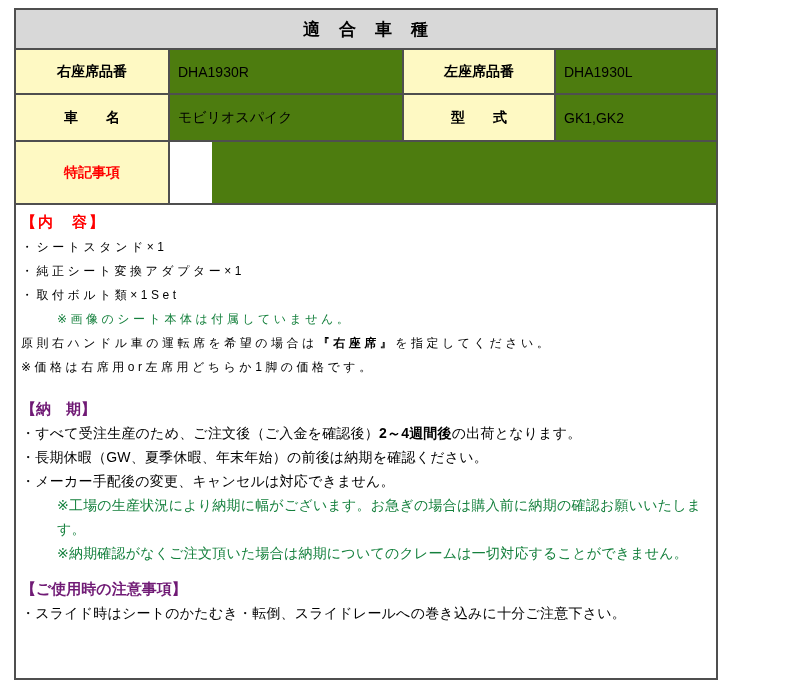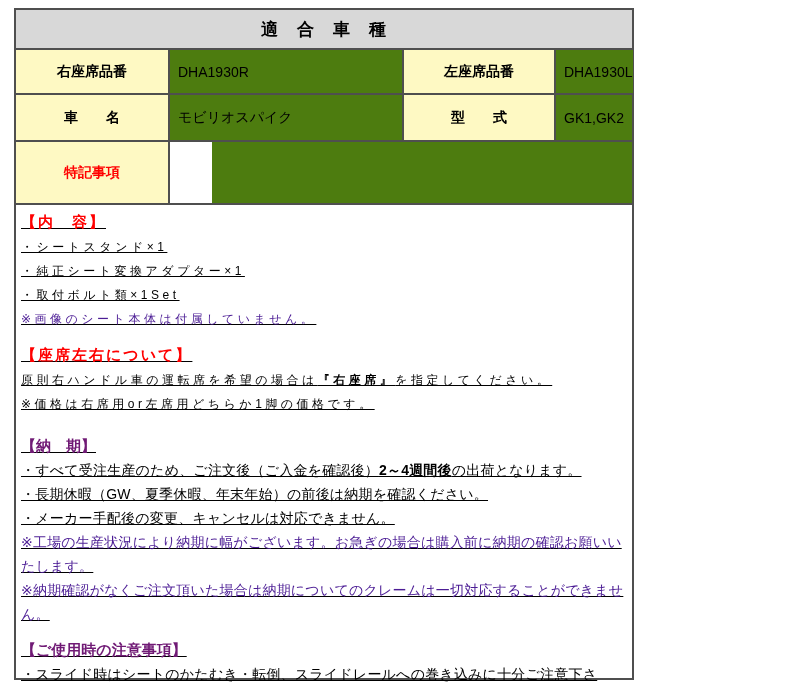--- a/index.html
+++ b/index.html
@@ -1,19 +1,19 @@
 <!DOCTYPE html>
 <html><head>
 <meta charset="utf-8">
 <style>
   * { margin:0; padding:0; box-sizing:border-box; }
   html,body { width:800px; height:688px; background:#ffffff; overflow:hidden;
               font-family:"Liberation Sans","DejaVu Sans",sans-serif; color:#000; }
   .sheet{
-    position:absolute; left:14px; top:8px; width:620px; height:672px;
+    position:absolute; left:14px; top:8px; width:704px; height:672px;
     border:2px solid #4f4f4f; background:#fff;
   }
   .title-row{
     height:40px; background:#d8d8d8; border-bottom:2px solid #4f4f4f;
     display:flex; align-items:center; justify-content:center;
     font-size:17px; font-weight:bold; letter-spacing:1px;
   }
   .spec-row{ display:grid; border-bottom:2px solid #4f4f4f; }
   .spec-row.r4{ grid-template-columns:154px 234px 152px auto; }
   .spec-row.r2{ grid-template-columns:154px auto;gap:42px; }
@@ -22,26 +22,26 @@
     background:#fef9c3; border-right:2px solid #4f4f4f;
     display:flex; align-items:center; justify-content:center;
     font-size:14px; font-weight:bold;
   }
   .value-cell{
     background:#4d7c0f; display:flex; align-items:center;
     padding-left:8px; font-size:14px;
   }
   .value-cell.mid{ border-right:2px solid #4f4f4f; }
   .red{ color:#ff0000; }
-  .content{ padding:3px 8px 0 5px;text-decoration:underline; }
+  .content{ padding:3px 8px 0 5px; }
   .h-wide{ font-size:15px; font-weight:bold; color:#ff0000; line-height:27px; letter-spacing:2px; }
   .h-narrow{ font-size:15px; font-weight:bold; color:#701a75; line-height:24px; }
   .line-wide{ font-size:12px; line-height:24px; letter-spacing:3.5px; }
   .line-narrow{ font-size:14px; line-height:24px; letter-spacing:0.2px; }
-  .line-red{ color:#4c1d95; }
+  .line-red{ color:#15803d;margin-left:36px; }
   .mt-seat{ margin-top:10px; }
   .mt-delivery{ margin-top:18px; }
   .mt-caution{ margin-top:12px; }
   b{ font-weight:bold; }
 </style>
 </head>
 <body>
 
 <div class="sheet">
 
@@ -67,21 +67,20 @@
   </div>
 
   <div class="content">
 
     <div class="h-wide">【内　容】</div>
     <div class="line-wide">・シートスタンド×1</div>
     <div class="line-wide">・純正シート変換アダプター×1</div>
     <div class="line-wide">・取付ボルト類×1Set</div>
     <div class="line-wide line-red">※画像のシート本体は付属していません。</div>
 
-    <div class="h-wide mt-seat">【座席左右について】</div>
     <div class="line-wide"><span>原則右ハンドル車の運転席を希望の場合は</span><b>『右座席』</b><span>を指定してください。</span></div>
     <div class="line-wide">※価格は右席用or左席用どちらか1脚の価格です。</div>
 
     <div class="h-narrow mt-delivery">【納　期】</div>
     <div class="line-narrow"><span>・すべて受注生産のため、ご注文後（ご入金を確認後）</span><b>2～4週間後</b><span>の出荷となります。</span></div>
     <div class="line-narrow">・長期休暇（GW、夏季休暇、年末年始）の前後は納期を確認ください。</div>
     <div class="line-narrow">・メーカー手配後の変更、キャンセルは対応できません。</div>
     <div class="line-narrow line-red">※工場の生産状況により納期に幅がございます。お急ぎの場合は購入前に納期の確認お願いいたします。</div>
     <div class="line-narrow line-red">※納期確認がなくご注文頂いた場合は納期についてのクレームは一切対応することができません。</div>
 

